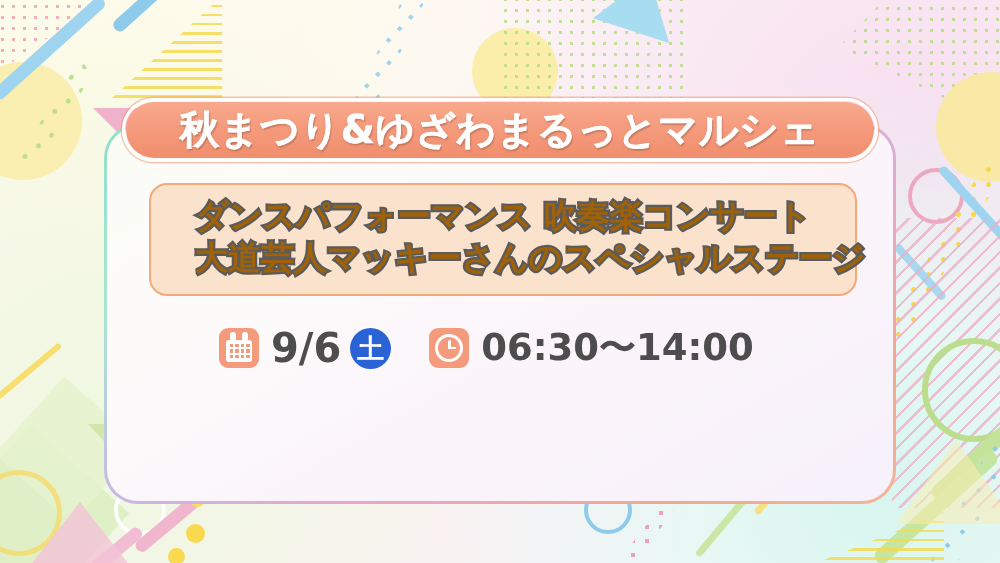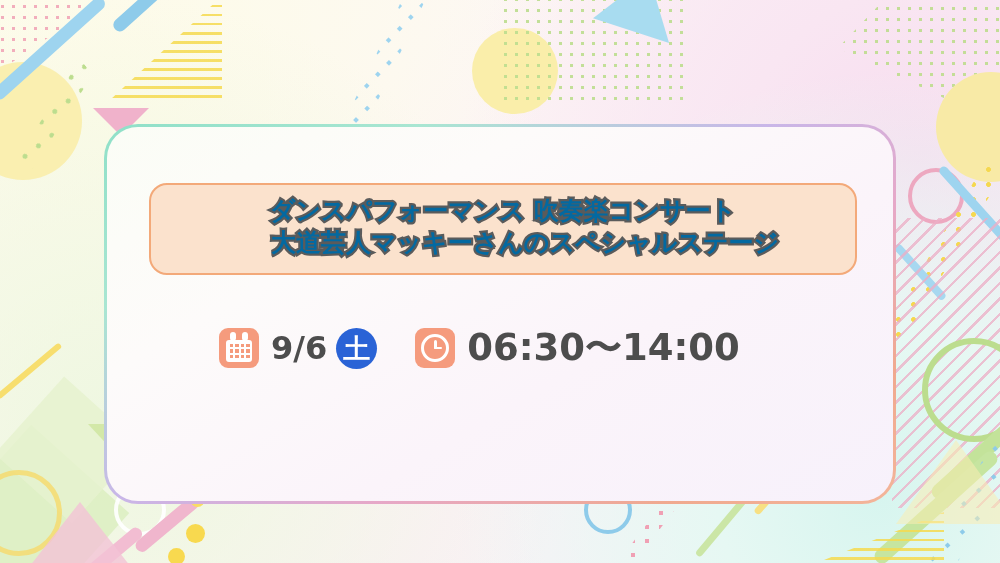--- a/index.html
+++ b/index.html
@@ -89,38 +89,38 @@
   .subbox{
     position:absolute;left:42px;top:56px;width:708px;
     border-radius:18px;
     background:#fbe2cd;
     border:2px solid #f3a979;
     padding:10px 0 14px;
     box-sizing:border-box;
     text-align:center;
   }
   .subline{
-    font-size:25px;font-weight:700;line-height:1.30;
-    color:#0369a1;
+    font-size:33px;font-weight:700;line-height:1.30;
+    color:#a16207;
     -webkit-text-stroke:4.5px #5b5b5b;
     paint-order:stroke fill;
     letter-spacing:0px;
     white-space:nowrap;
   }
   .subline + .subline{margin-top:-1px;margin-left:44px;}
 
   
   .info{
     position:absolute;left:0;right:0;top:196px;
     display:flex;flex-direction:column;gap:20px;align-items:flex-start;
     padding-left:112px;
   }
   .row{display:flex;align-items:center;}
   .row-txt{
-    font-size:32px;font-weight:700;color:#4d4d4d;letter-spacing:0px;
+    font-size:40px;font-weight:700;color:#4d4d4d;letter-spacing:0px;
     white-space:nowrap;
   }
   .row-txt.big{font-size:37px;}
 
   
   .ico{
     width:40px;height:40px;border-radius:9px;background:#f59b7d;
     position:relative;flex:0 0 auto;
   }
   .ico-cal{margin-right:10px;}
@@ -246,14 +246,20 @@
             <span class="clock-h mm"></span>
           </span>
           <span class="row-txt big">06:30〜14:00</span>
         </div>
 
 
       </div>
     </div>
   </div>
 
+  <div class="banner-wrap">
+    <div class="banner-outline"></div>
+    <div class="banner">
+      <span class="banner-text">秋まつり&amp;ゆざわまるっとマルシェ</span>
+    </div>
+  </div>
 
 </div>
 
 </body></html>

